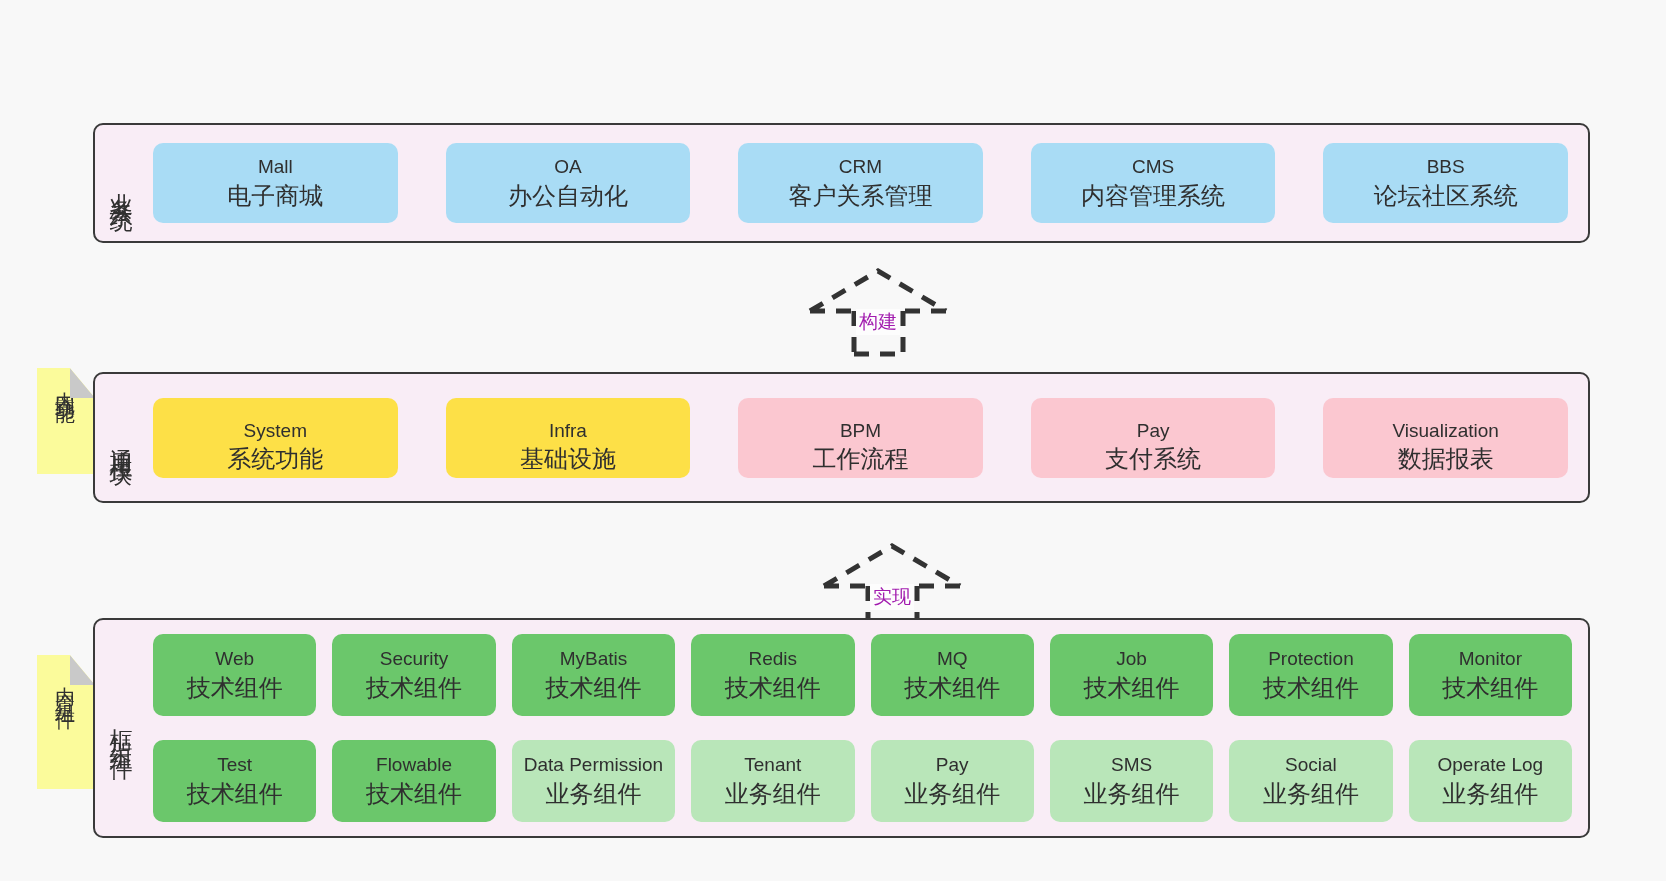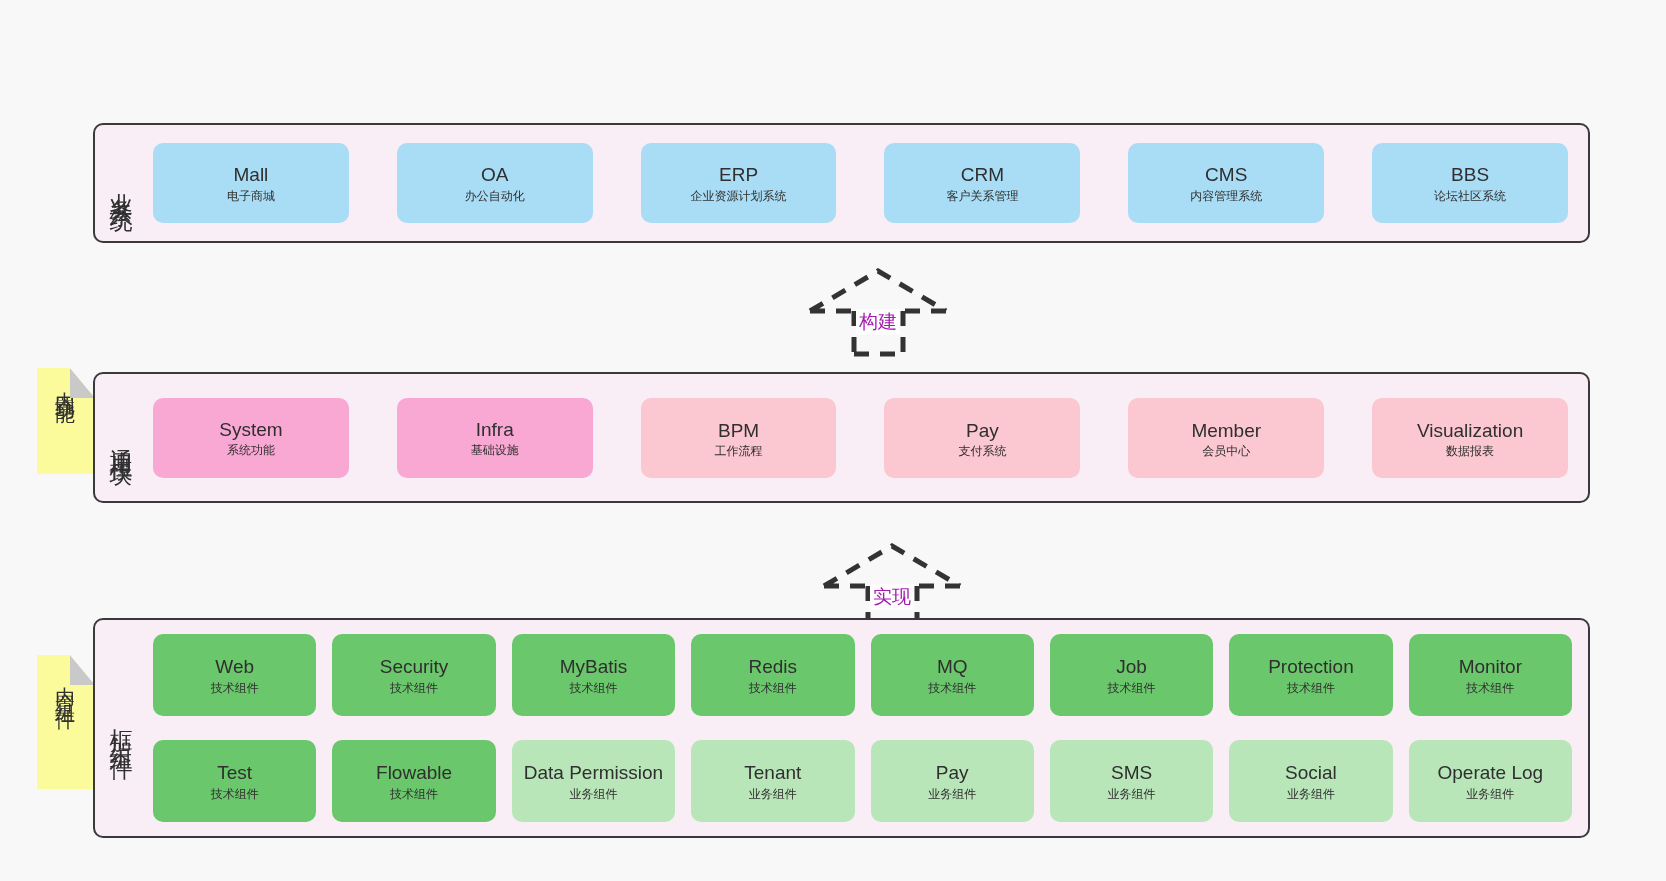--- a/index.html
+++ b/index.html
@@ -31,24 +31,24 @@
   .boxes3wrap { flex:1; display:flex; flex-direction:column; justify-content:center; gap:24px; padding:0 16px 0 4px; }
   .row8 { display:flex; gap:16px; }
 
   .box {
     flex:1; border-radius:10px; height:80px;
     display:flex; flex-direction:column; align-items:center; justify-content:center;
     text-align:center; color:#2f2f2f; padding:20px 6px; box-sizing:border-box;
   }
   .row8 .box { height:82px; }
   .box-name { font-size:19px; line-height:1.35; }
-  .box-desc { font-size:12px; line-height:1.35; }
+  .box-desc { font-size:24px; line-height:1.35; }
 
   .blue  { background:#a9dcf5; }
-  .red   { background:#f9a8d4; }
+  .red   { background:#fde047;justify-content:space-between; }
   .pink  { background:#fbc7d0;justify-content:space-between; }
   .dgreen{ background:#6bc76b; }
   .lgreen{ background:#b9e6b9; }
 
   
   .tag {
     position:absolute; left:37px; width:58px; background:#fbfb9b; z-index:1;
     clip-path:polygon(0 0, calc(100% - 25px) 0, 100% 30px, 100% 100%, 0 100%);
     display:flex; justify-content:center;
   }
@@ -84,24 +84,20 @@
     <div class="boxes">
       <div class="box blue">
         <div class="box-name">Mall</div>
         <div class="box-desc">电子商城</div>
       </div>
       <div class="box blue">
         <div class="box-name">OA</div>
         <div class="box-desc">办公自动化</div>
       </div>
       <div class="box blue">
-        <div class="box-name">ERP</div>
-        <div class="box-desc">企业资源计划系统</div>
-      </div>
-      <div class="box blue">
         <div class="box-name">CRM</div>
         <div class="box-desc">客户关系管理</div>
       </div>
       <div class="box blue">
         <div class="box-name">CMS</div>
         <div class="box-desc">内容管理系统</div>
       </div>
       <div class="box blue">
         <div class="box-name">BBS</div>
         <div class="box-desc">论坛社区系统</div>
@@ -133,24 +129,20 @@
       </div>
       <div class="box pink">
         <div class="box-name">BPM</div>
         <div class="box-desc">工作流程</div>
       </div>
       <div class="box pink">
         <div class="box-name">Pay</div>
         <div class="box-desc">支付系统</div>
       </div>
       <div class="box pink">
-        <div class="box-name">Member</div>
-        <div class="box-desc">会员中心</div>
-      </div>
-      <div class="box pink">
         <div class="box-name">Visualization</div>
         <div class="box-desc">数据报表</div>
       </div>
     </div>
   </div>
 
   <div class="arrow arrow2">
     <svg width="140" height="92" viewBox="0 0 140 92">
       <path d="M2 45 L70 5 L138 45 M2 45 H46 M138 45 H95 M46 45 V88 M95 45 V88 M46 88 H95" fill="none" stroke="#333333" stroke-width="5" stroke-dasharray="15 11"></path>
     </svg>

